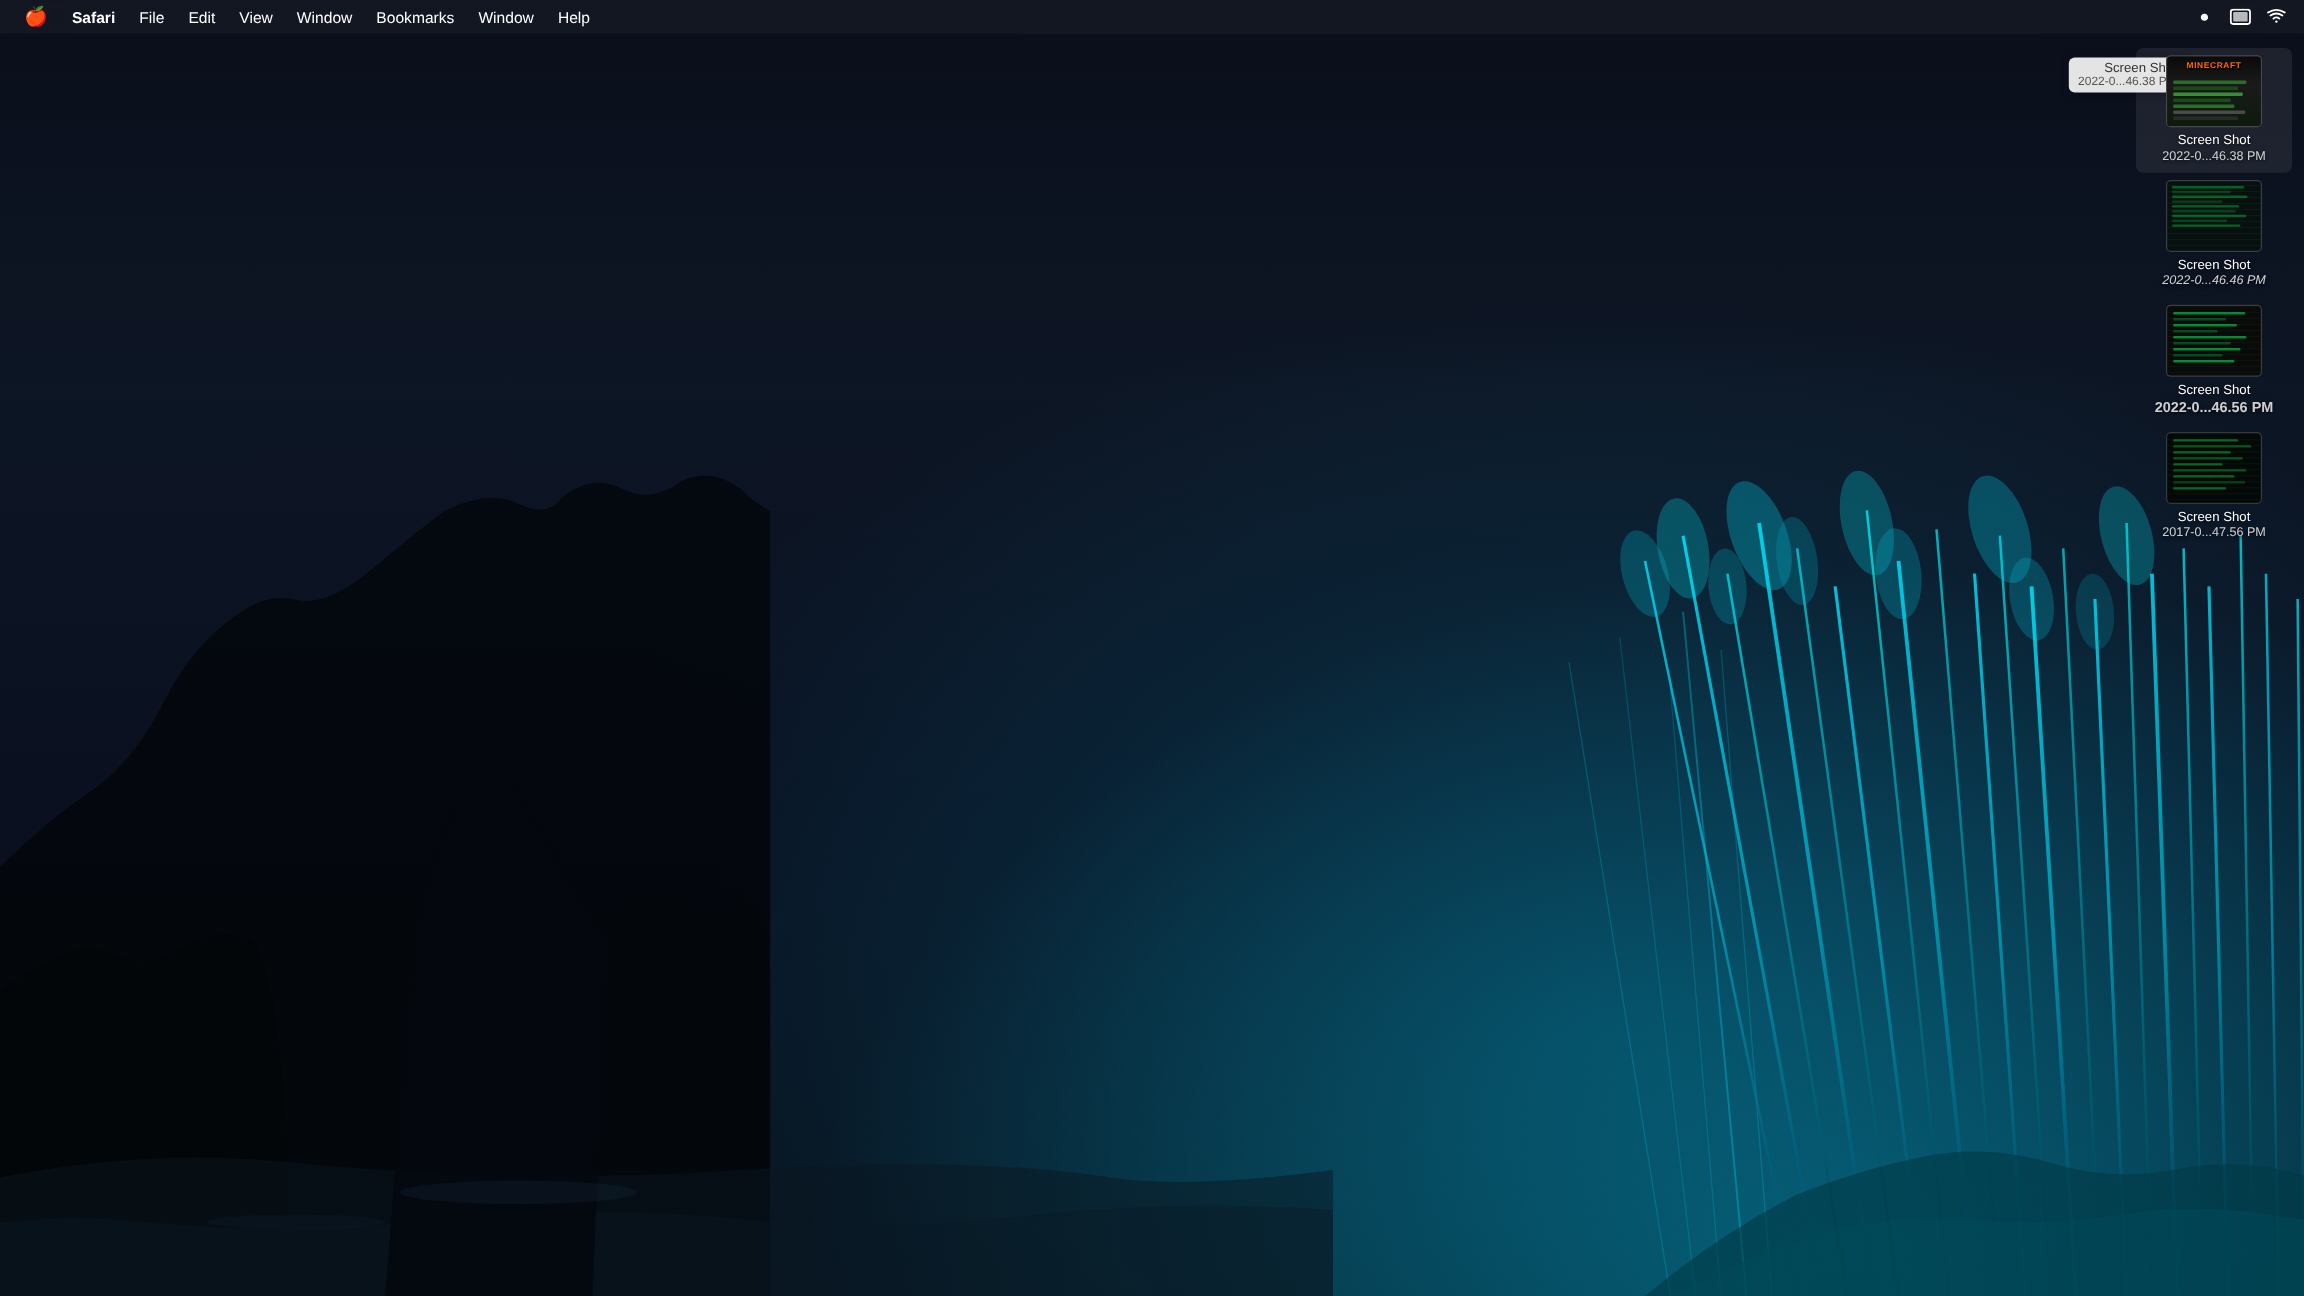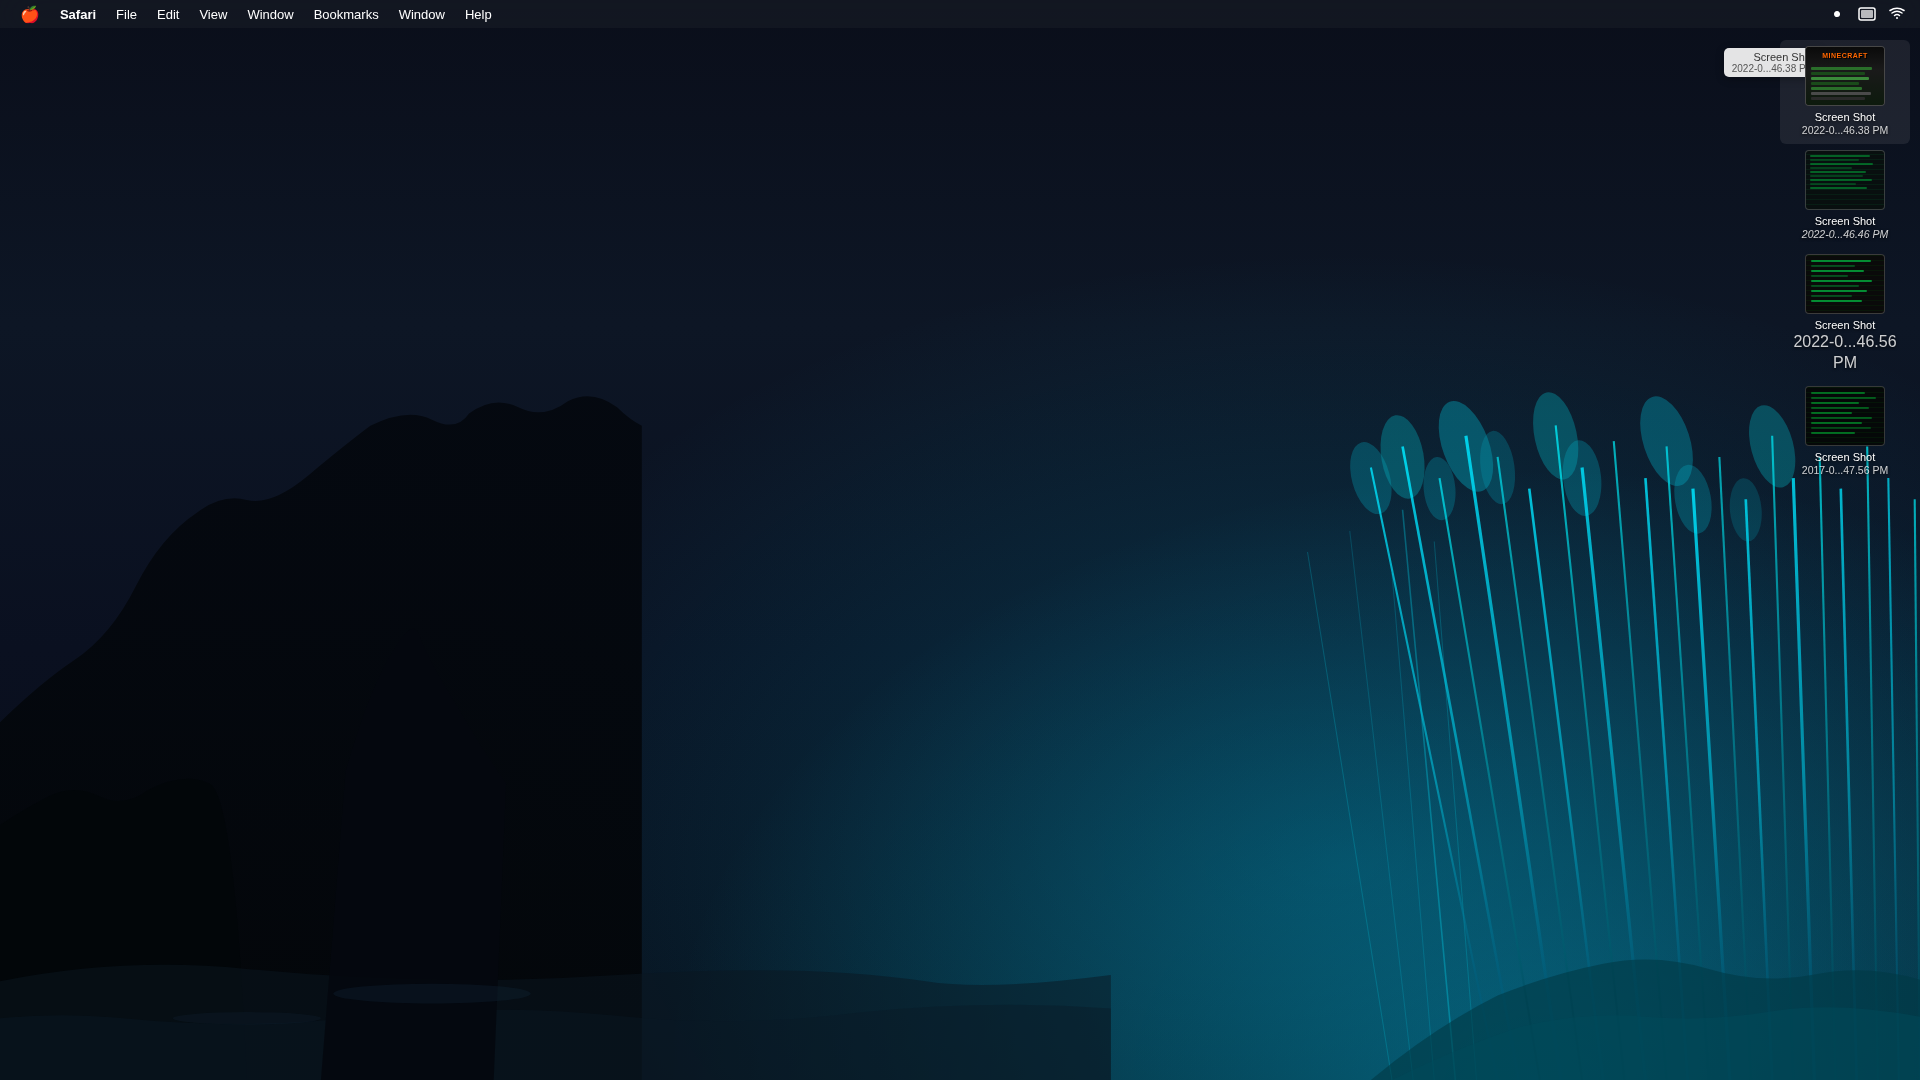--- a/index.html
+++ b/index.html
@@ -437,21 +437,21 @@
         <div class="term-line" style="width:55%; opacity:0.5;"></div>
         <div class="term-line" style="width:90%;"></div>
         <div class="term-line" style="width:70%; opacity:0.5;"></div>
         <div class="term-line" style="width:82%;"></div>
         <div class="term-line" style="width:60%; opacity:0.5;"></div>
         <div class="term-line" style="width:75%;"></div>
       </div>
     </div>
     <div class="icon-label">
       <div>Screen Shot</div>
-      <div style="color: rgba(255,255,255,0.8); font-size:16px;">2022-0...46.56 PM</div>
+      <div style="color: rgba(255,255,255,0.8); font-size:12px;font-weight:bold;">2022-0...46.56 PM</div>
     </div>
   </div>
 
   <div class="desktop-icon-group">
     <div class="icon-thumbnail thumb-terminal" style="background:#050808;">
       <div class="thumb-terminal-lines">
         <div class="term-line" style="width:80%; background:rgba(0,200,60,0.5);"></div>
         <div class="term-line" style="width:95%; background:rgba(0,200,60,0.4);"></div>
         <div class="term-line" style="width:70%; background:rgba(0,200,60,0.5);"></div>
         <div class="term-line" style="width:85%; background:rgba(0,200,60,0.4);"></div>

